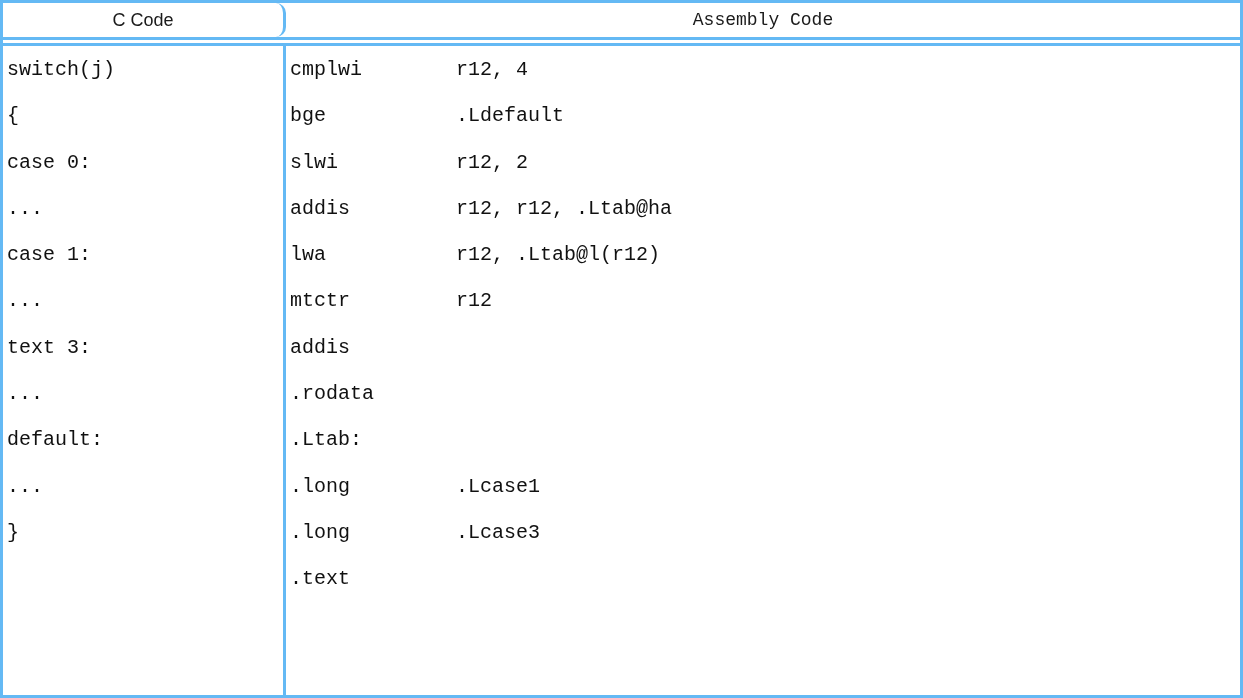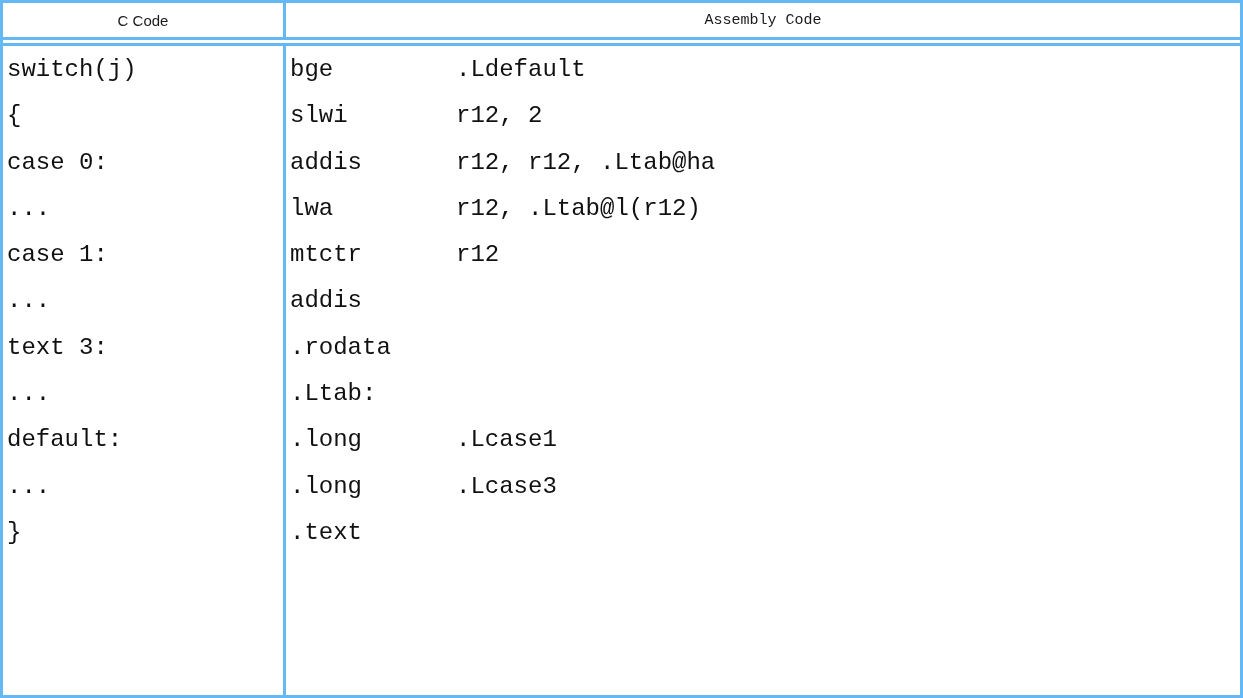--- a/index.html
+++ b/index.html
@@ -22,31 +22,32 @@
     flex: 0 0 auto;
     height: 34px;
     border-bottom: 9px double var(--border-blue);
   }
   .header-cell {
     box-sizing: border-box;
     display: flex;
     align-items: center;
     justify-content: center;
     font-family: "Liberation Sans", sans-serif;
-    font-size: 15px;
+    font-size: 18px;
     color: #1a1a1a;
+    border-radius: 10px;
   }
   .body-row {
     display: flex;
     flex: 1 1 auto;
   }
   .body-cell {
     box-sizing: border-box;
     font-family: "Liberation Mono", "DejaVu Sans Mono", monospace;
-    font-size: 24px;
+    font-size: 20px;
     color: #111111;
     padding: 1px 4px 8px 4px;
     overflow: hidden;
   }
   .c-col {
     box-sizing: border-box;
     width: 283px;
     flex: 0 0 283px;
     border-right: 3px solid var(--border-blue);
   }
@@ -81,20 +82,21 @@
         <div class="code-line">...</div>
         <div class="code-line">case 1:</div>
         <div class="code-line">...</div>
         <div class="code-line">text 3:</div>
         <div class="code-line">...</div>
         <div class="code-line">default:</div>
         <div class="code-line">...</div>
         <div class="code-line">}</div>
       </div>
     <div class="body-cell asm-col" id="assembly-cell">
+        <div class="code-line"><span class="op">cmplwi</span><span class="args">r12, 4</span></div>
         <div class="code-line"><span class="op">bge</span><span class="args">.Ldefault</span></div>
         <div class="code-line"><span class="op">slwi</span><span class="args">r12, 2</span></div>
         <div class="code-line"><span class="op">addis</span><span class="args">r12, r12, .Ltab@ha</span></div>
         <div class="code-line"><span class="op">lwa</span><span class="args">r12, .Ltab@l(r12)</span></div>
         <div class="code-line"><span class="op">mtctr</span><span class="args">r12</span></div>
         <div class="code-line"><span class="op">addis</span></div>
         <div class="code-line"><span class="op">.rodata</span></div>
         <div class="code-line"><span class="op">.Ltab:</span></div>
         <div class="code-line"><span class="op">.long</span><span class="args">.Lcase1</span></div>
         <div class="code-line"><span class="op">.long</span><span class="args">.Lcase3</span></div>

